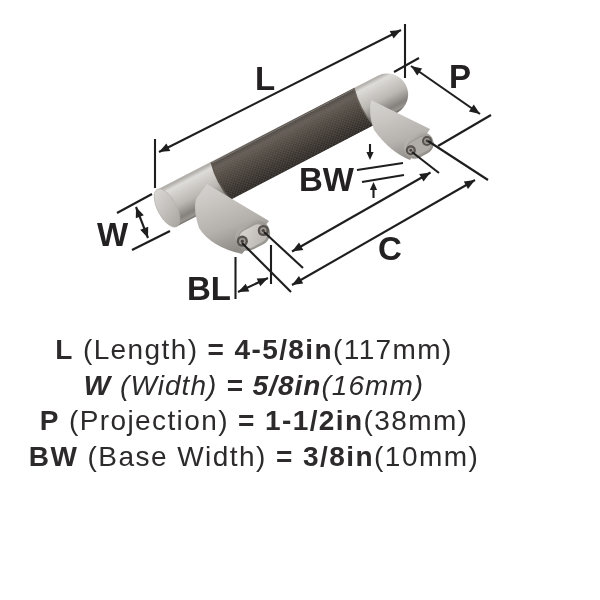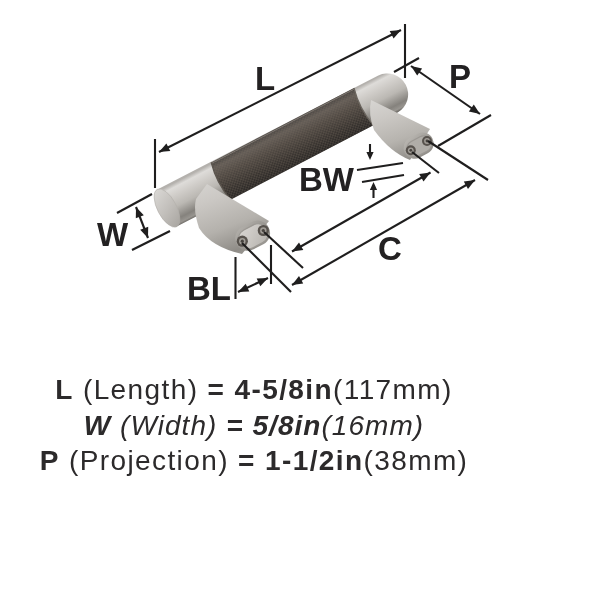--- a/index.html
+++ b/index.html
@@ -1,19 +1,19 @@
 <!DOCTYPE html>
 <html><head><meta charset="utf-8">
 <style>
 html,body{margin:0;padding:0;background:#ffffff;width:600px;height:600px;overflow:hidden;}
 *{-webkit-font-smoothing:antialiased;}
 #stage{position:relative;width:600px;height:600px;}
 #art{position:absolute;left:0;top:0;transform:translateZ(0);}
 #txt{position:absolute;left:0;top:332px;width:508px;text-align:center;transform:translateZ(0);
- font-family:'Liberation Sans',sans-serif;font-size:28px;color:#2c2a2b;margin-top:40px;}
+ font-family:'Liberation Sans',sans-serif;font-size:28px;color:#2c2a2b;}
 .tl{height:35.5px;line-height:35.5px;white-space:nowrap;letter-spacing:1.05px;}
 .b{font-weight:bold;}
 .r{font-weight:normal;}
 </style></head>
 <body>
 <div id="stage">
 <div id="art"><svg width="600" height="600" viewBox="0 0 600 600">
 <defs>
 <linearGradient id="nick" gradientUnits="userSpaceOnUse" x1="271.3" y1="132.3" x2="289.7" y2="167.7">
  <stop offset="0" stop-color="#b4b1ad"></stop>
@@ -141,13 +141,14 @@
         <text x="449" y="88" style="font-family:'Liberation Sans',sans-serif;font-weight:bold;font-size:33px;fill:#232122">P</text>
         <text x="97" y="246" style="font-family:'Liberation Sans',sans-serif;font-weight:bold;font-size:33px;fill:#232122">W</text>
         <text x="299" y="191" style="font-family:'Liberation Sans',sans-serif;font-weight:bold;font-size:33px;fill:#232122">BW</text>
         <text x="378" y="260" style="font-family:'Liberation Sans',sans-serif;font-weight:bold;font-size:33px;fill:#232122">C</text>
         <text x="187" y="300" style="font-family:'Liberation Sans',sans-serif;font-weight:bold;font-size:33px;fill:#232122">BL</text>
       </svg></div>
 <div id="txt">
 <div class="tl" style="letter-spacing:1.4px;"><span class="b">L</span><span class="r"> (Length) </span><span class="b">= 4-5/8in</span><span class="r">(117mm)</span></div>
 <div class="tl" style="letter-spacing:1.05px;font-style:italic;"><span class="b">W</span><span class="r"> (Width) </span><span class="b">= 5/8in</span><span class="r">(16mm)</span></div>
 <div class="tl" style="letter-spacing:1.4px;"><span class="b">P</span><span class="r"> (Projection) </span><span class="b">= 1-1/2in</span><span class="r">(38mm)</span></div>
+<div class="tl" style="letter-spacing:1.45px;"><span class="b">BW</span><span class="r"> (Base Width) </span><span class="b">= 3/8in</span><span class="r">(10mm)</span></div>
 </div>
 </div>
 </body></html>

